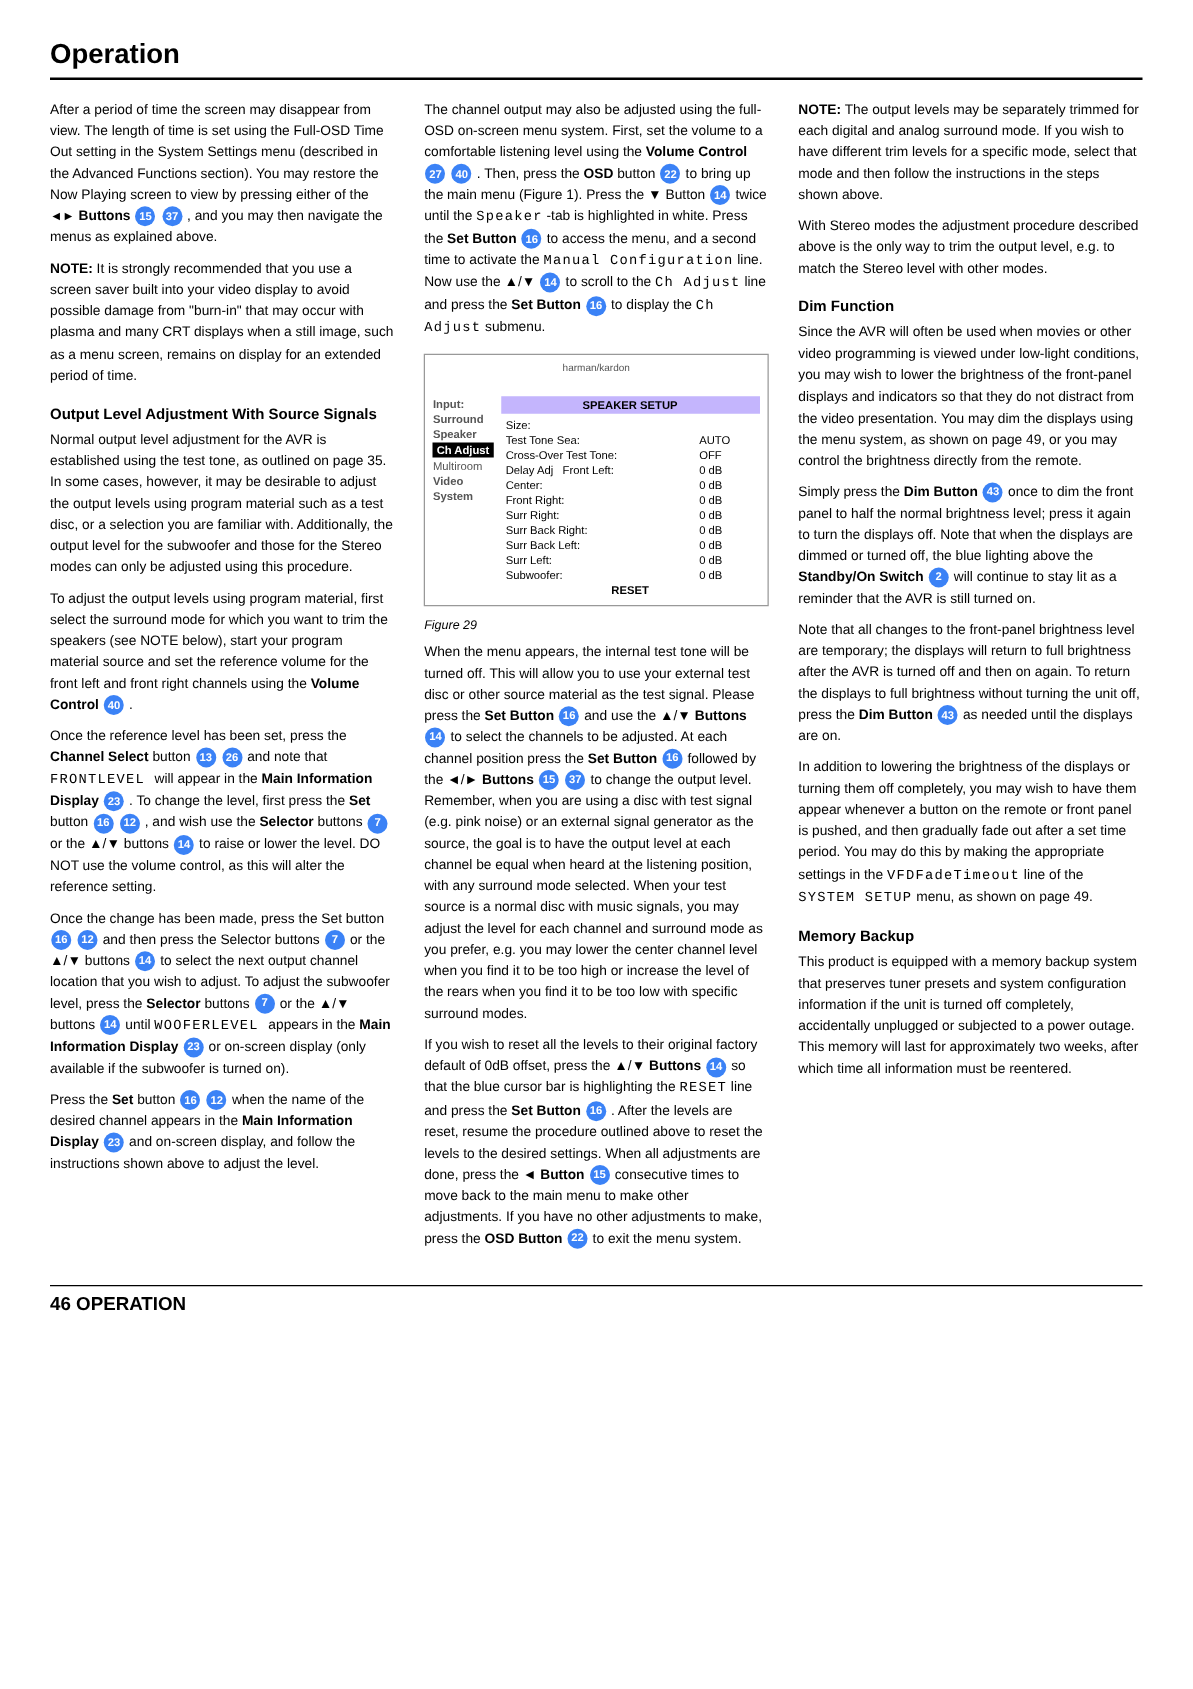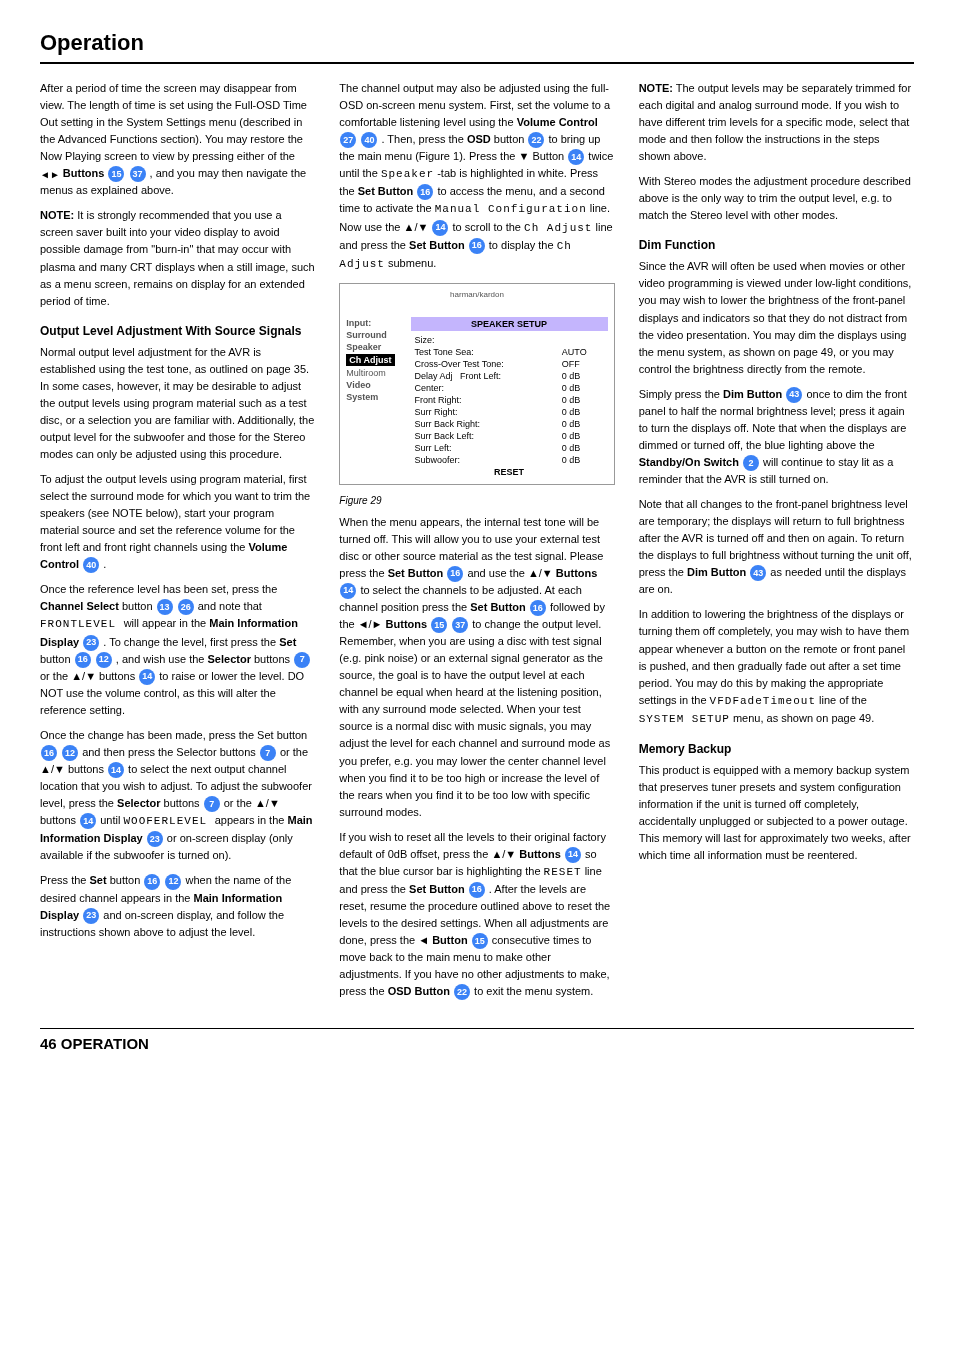--- a/index.html
+++ b/index.html
@@ -235,21 +235,21 @@
         <span>line and press the</span>
         <span class="bold"> Set Button</span>
         <span class="badge">16</span>
         <span>to display the</span>
         <span class="mono"> Ch Adjust</span>
         <span>submenu.</span>
       </p>
 
       <div class="figure-box">
         <div style="font-size:8px; text-align:center; color:#555; margin-bottom:18px;">harman/kardon</div>
-        <div style="display:flex; gap:16px;">
+        <div style="display:flex; gap:6px;">
 
           <div style="font-size:9px; white-space:nowrap;">
             <div style="font-weight:bold; color:#555; padding:1px 0;">Input:</div>
             <div style="font-weight:bold; color:#555; padding:1px 0;">Surround</div>
             <div style="font-weight:bold; color:#555; padding:1px 0;">Speaker</div>
             <div style="background:#000; color:#fff; padding:1px 3px; margin:1px 0; font-weight:bold;">Ch Adjust</div>
             <div style="font-weight:normal; color:#555; padding:1px 0;">Multiroom</div>
             <div style="font-weight:bold; color:#555; padding:1px 0;">Video</div>
             <div style="font-weight:bold; color:#555; padding:1px 0;">System</div>
           </div>

